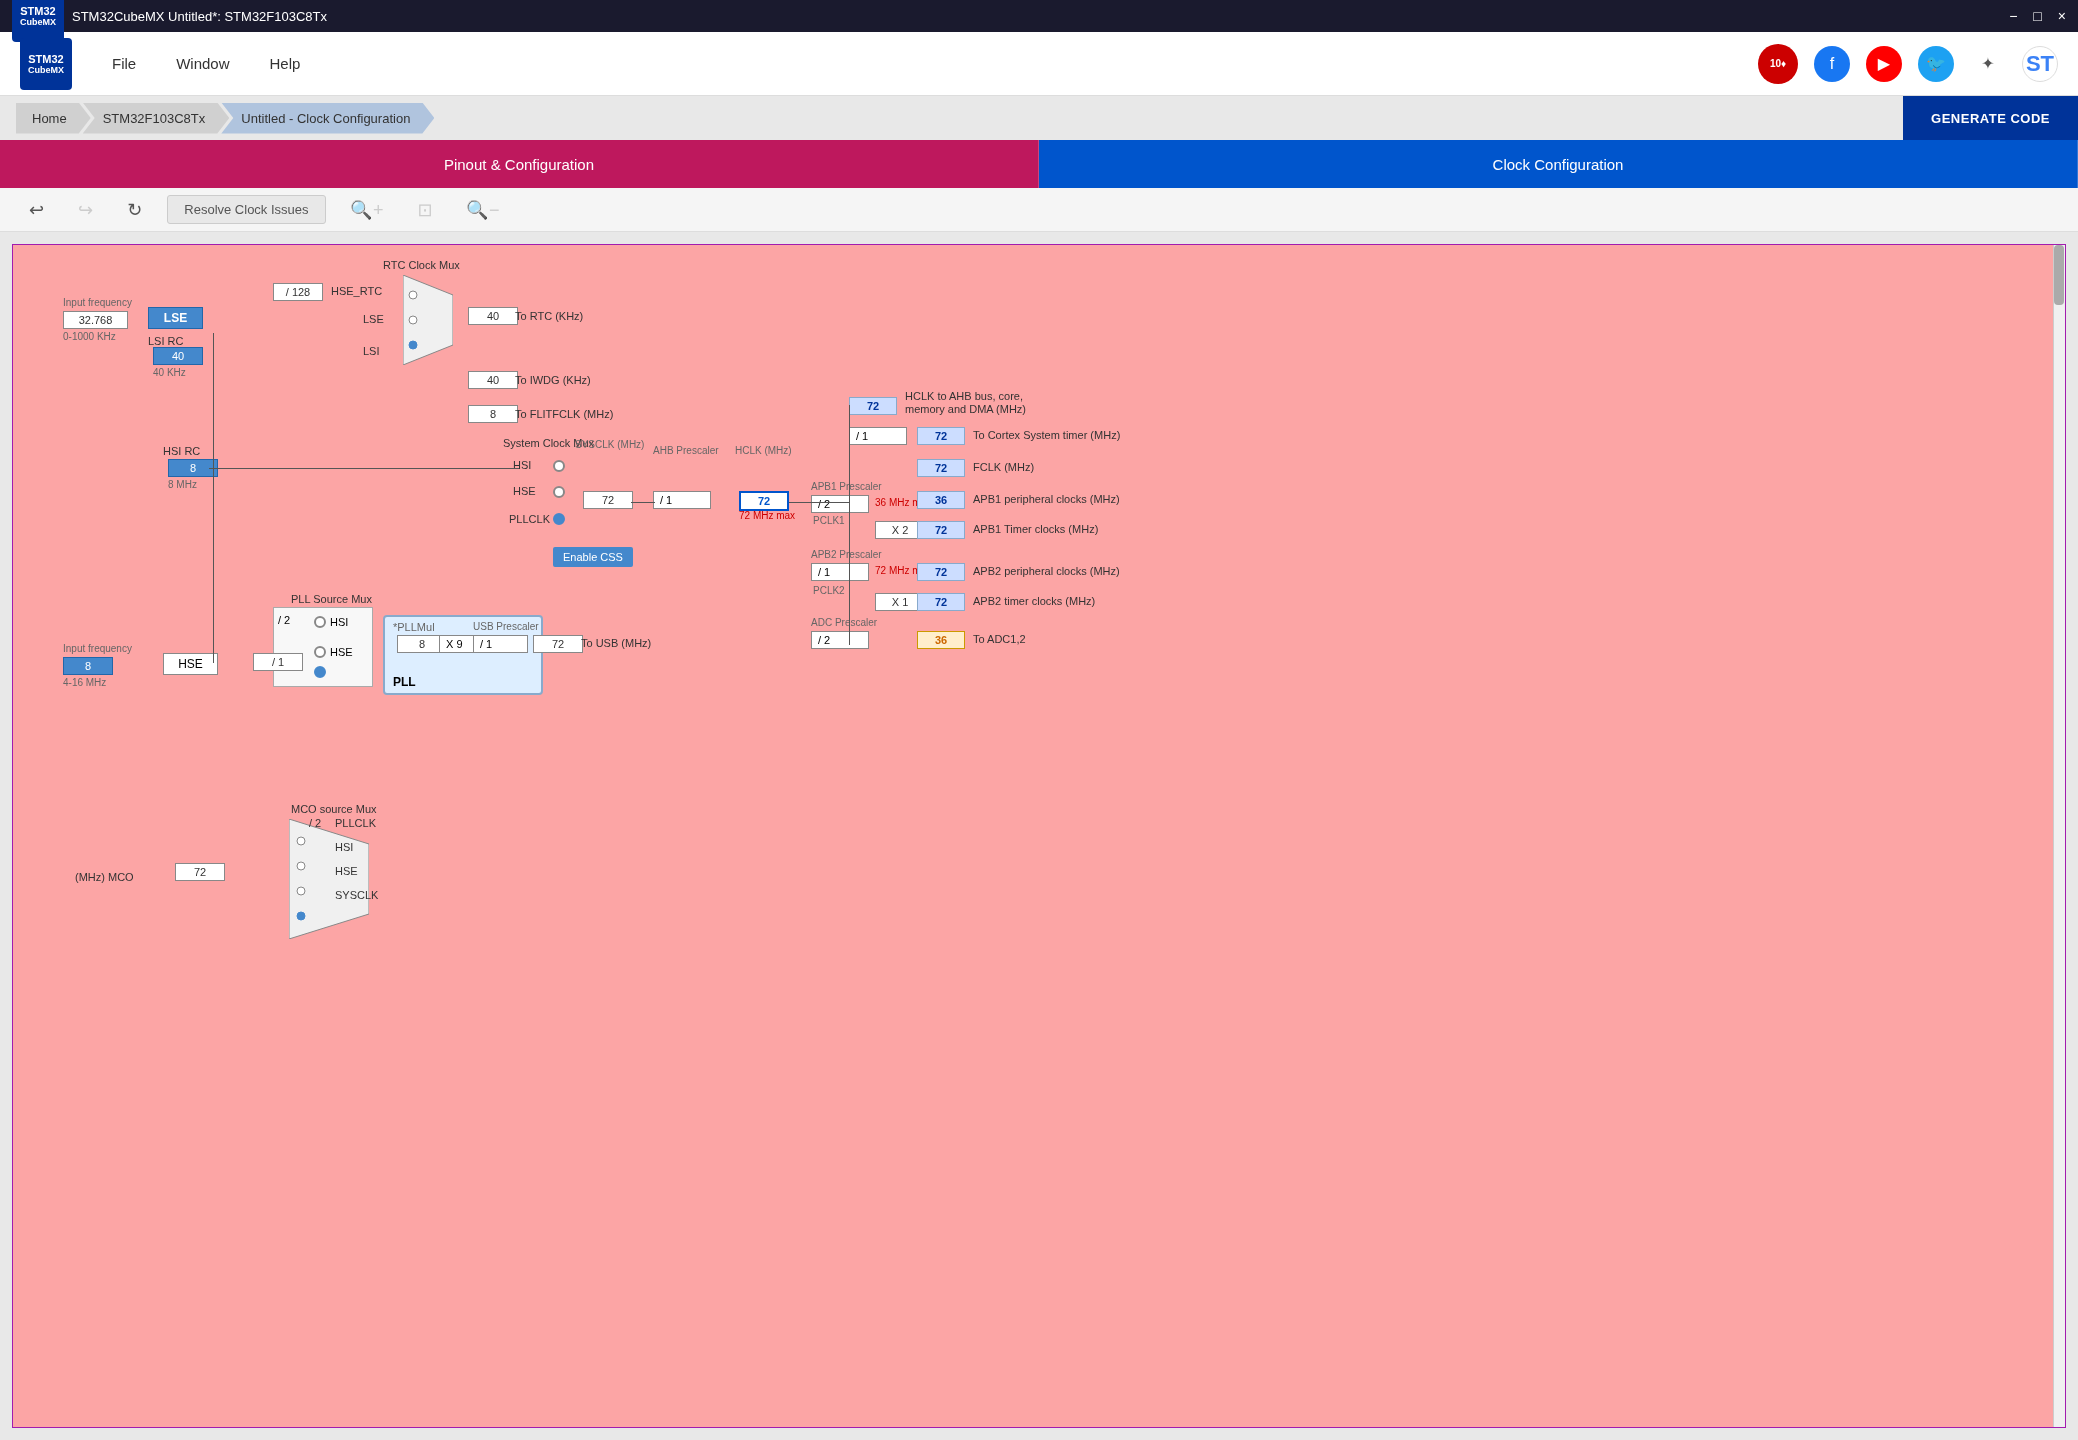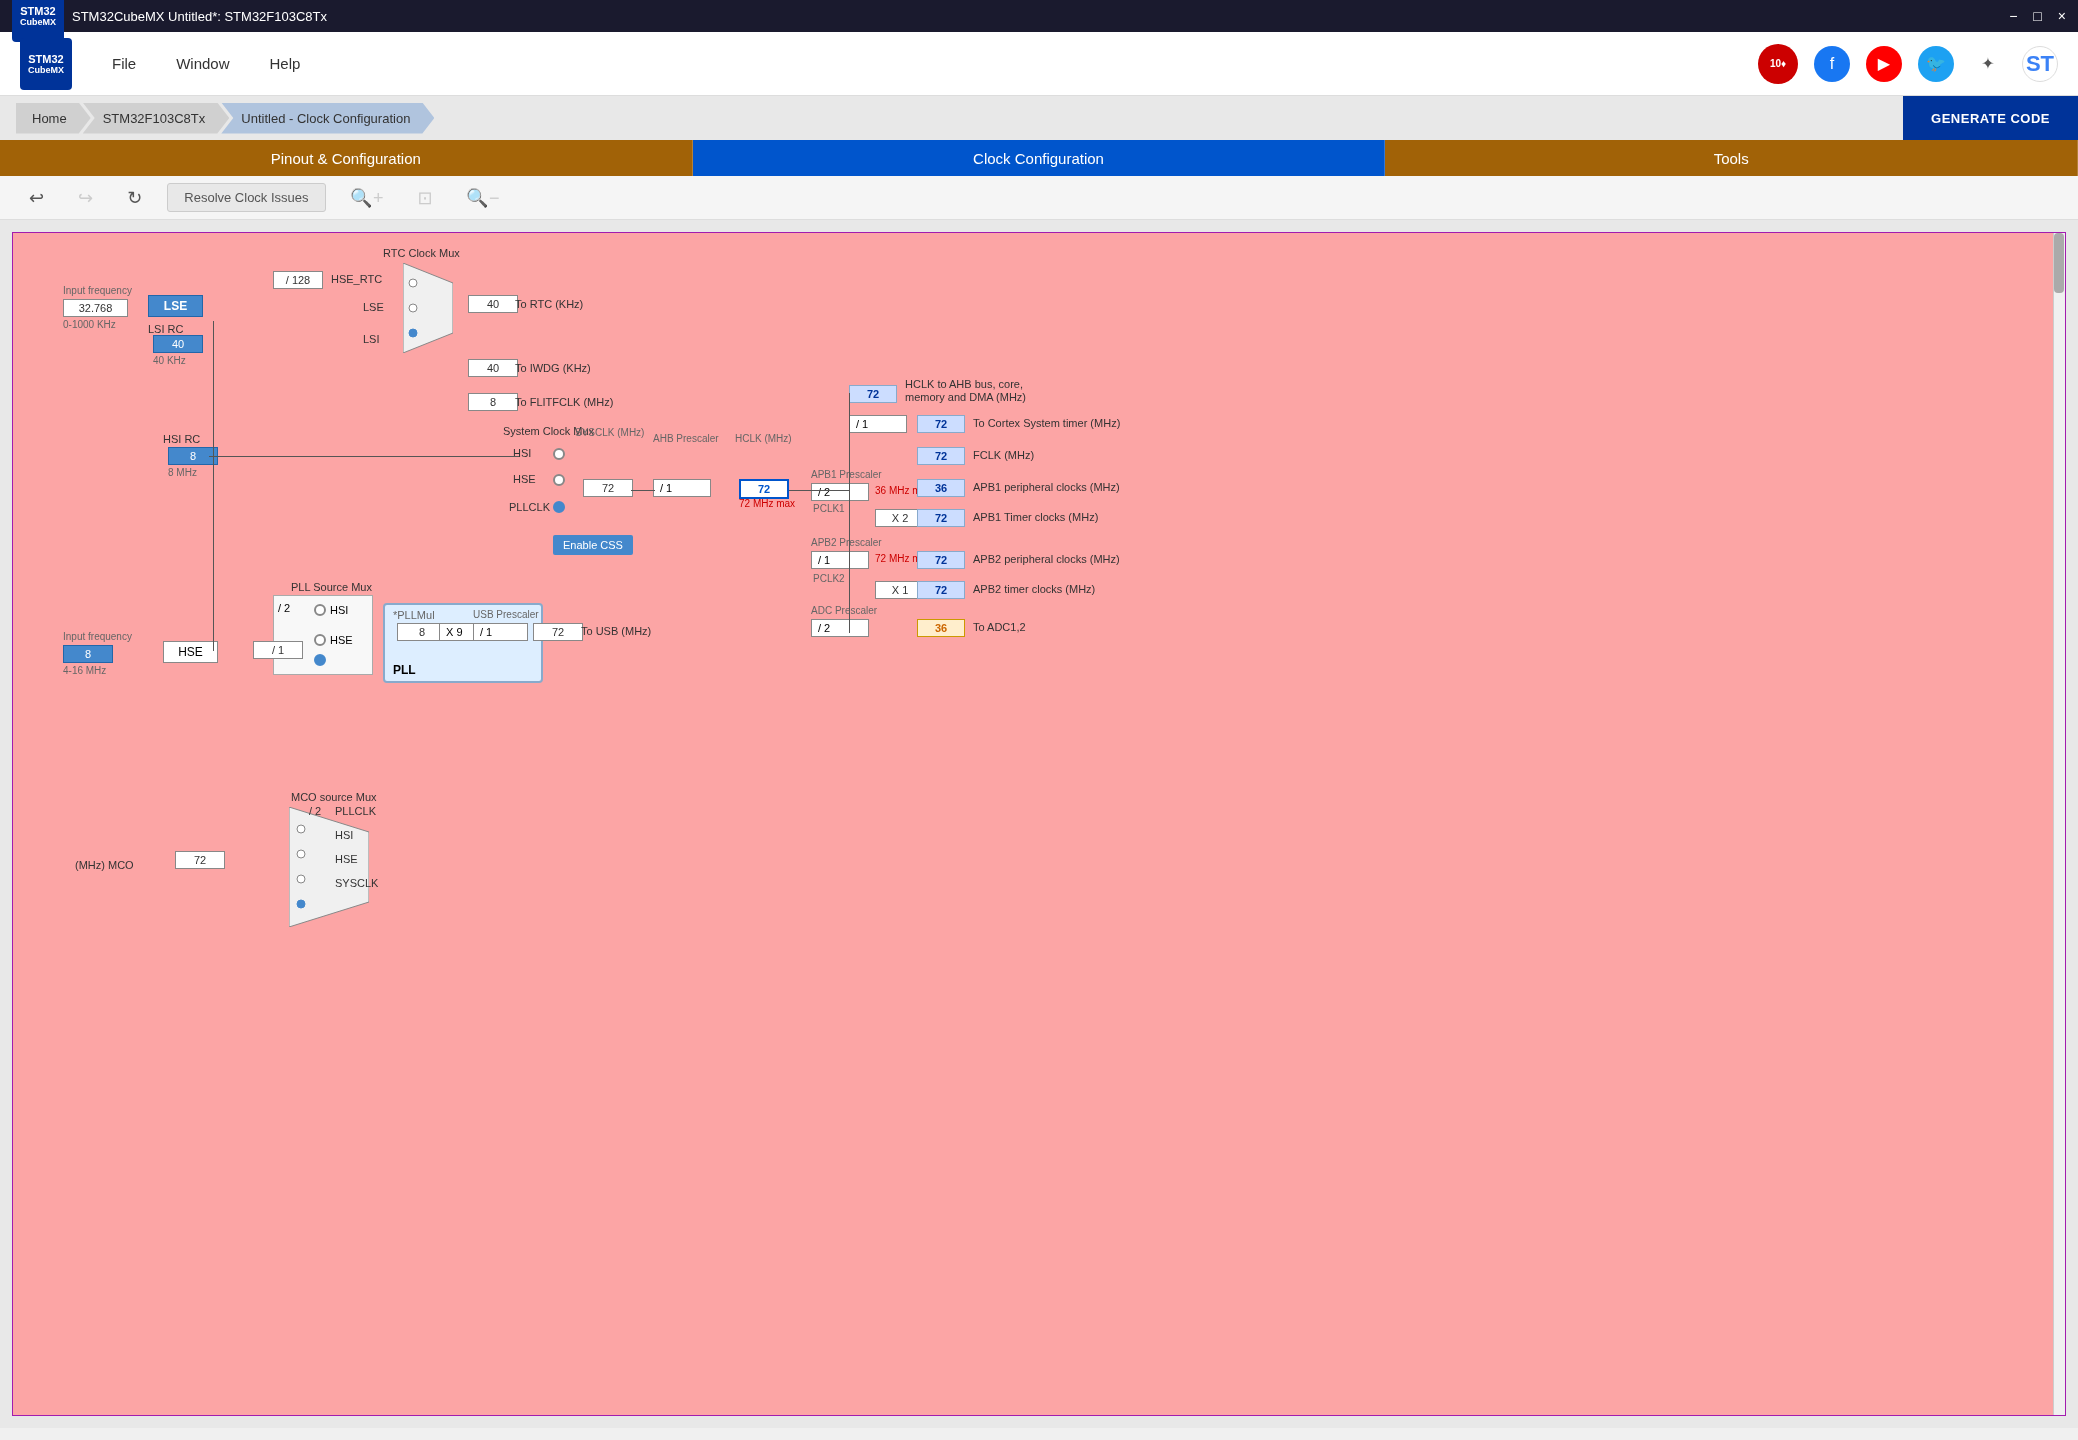--- a/index.html
+++ b/index.html
@@ -84,22 +84,22 @@
       padding: 10px 28px;
       font-size: 13px;
       font-weight: bold;
       cursor: pointer;
       height: 44px;
       letter-spacing: 0.5px;
     }
 
     
     .tab-bar {
-      background: #a16207;
-      height: 36px;
+      background: #be185d;
+      height: 48px;
       display: flex;
       align-items: stretch;
     }
     .tab-item {
       flex: 1;
       display: flex;
       align-items: center;
       justify-content: center;
       color: white;
       font-size: 15px;
@@ -326,23 +326,20 @@
   </div>
   <button class="generate-btn">GENERATE CODE</button>
 </div>
 
 <div class="tab-bar">
   <div class="tab-item">
     <span>Pinout &amp; Configuration</span>
   </div>
   <div class="tab-item active">
     <span>Clock Configuration</span>
-  </div>
-  <div class="tab-item">
-    <span>Tools</span>
   </div>
 </div>
 
 <div class="toolbar">
   <button class="toolbar-btn">↩</button>
   <button class="toolbar-btn disabled">↪</button>
   <button class="toolbar-btn">↻</button>
   <button class="resolve-btn">Resolve Clock Issues</button>
   <button class="toolbar-btn disabled">🔍+</button>
   <button class="toolbar-btn disabled">⊡</button>

